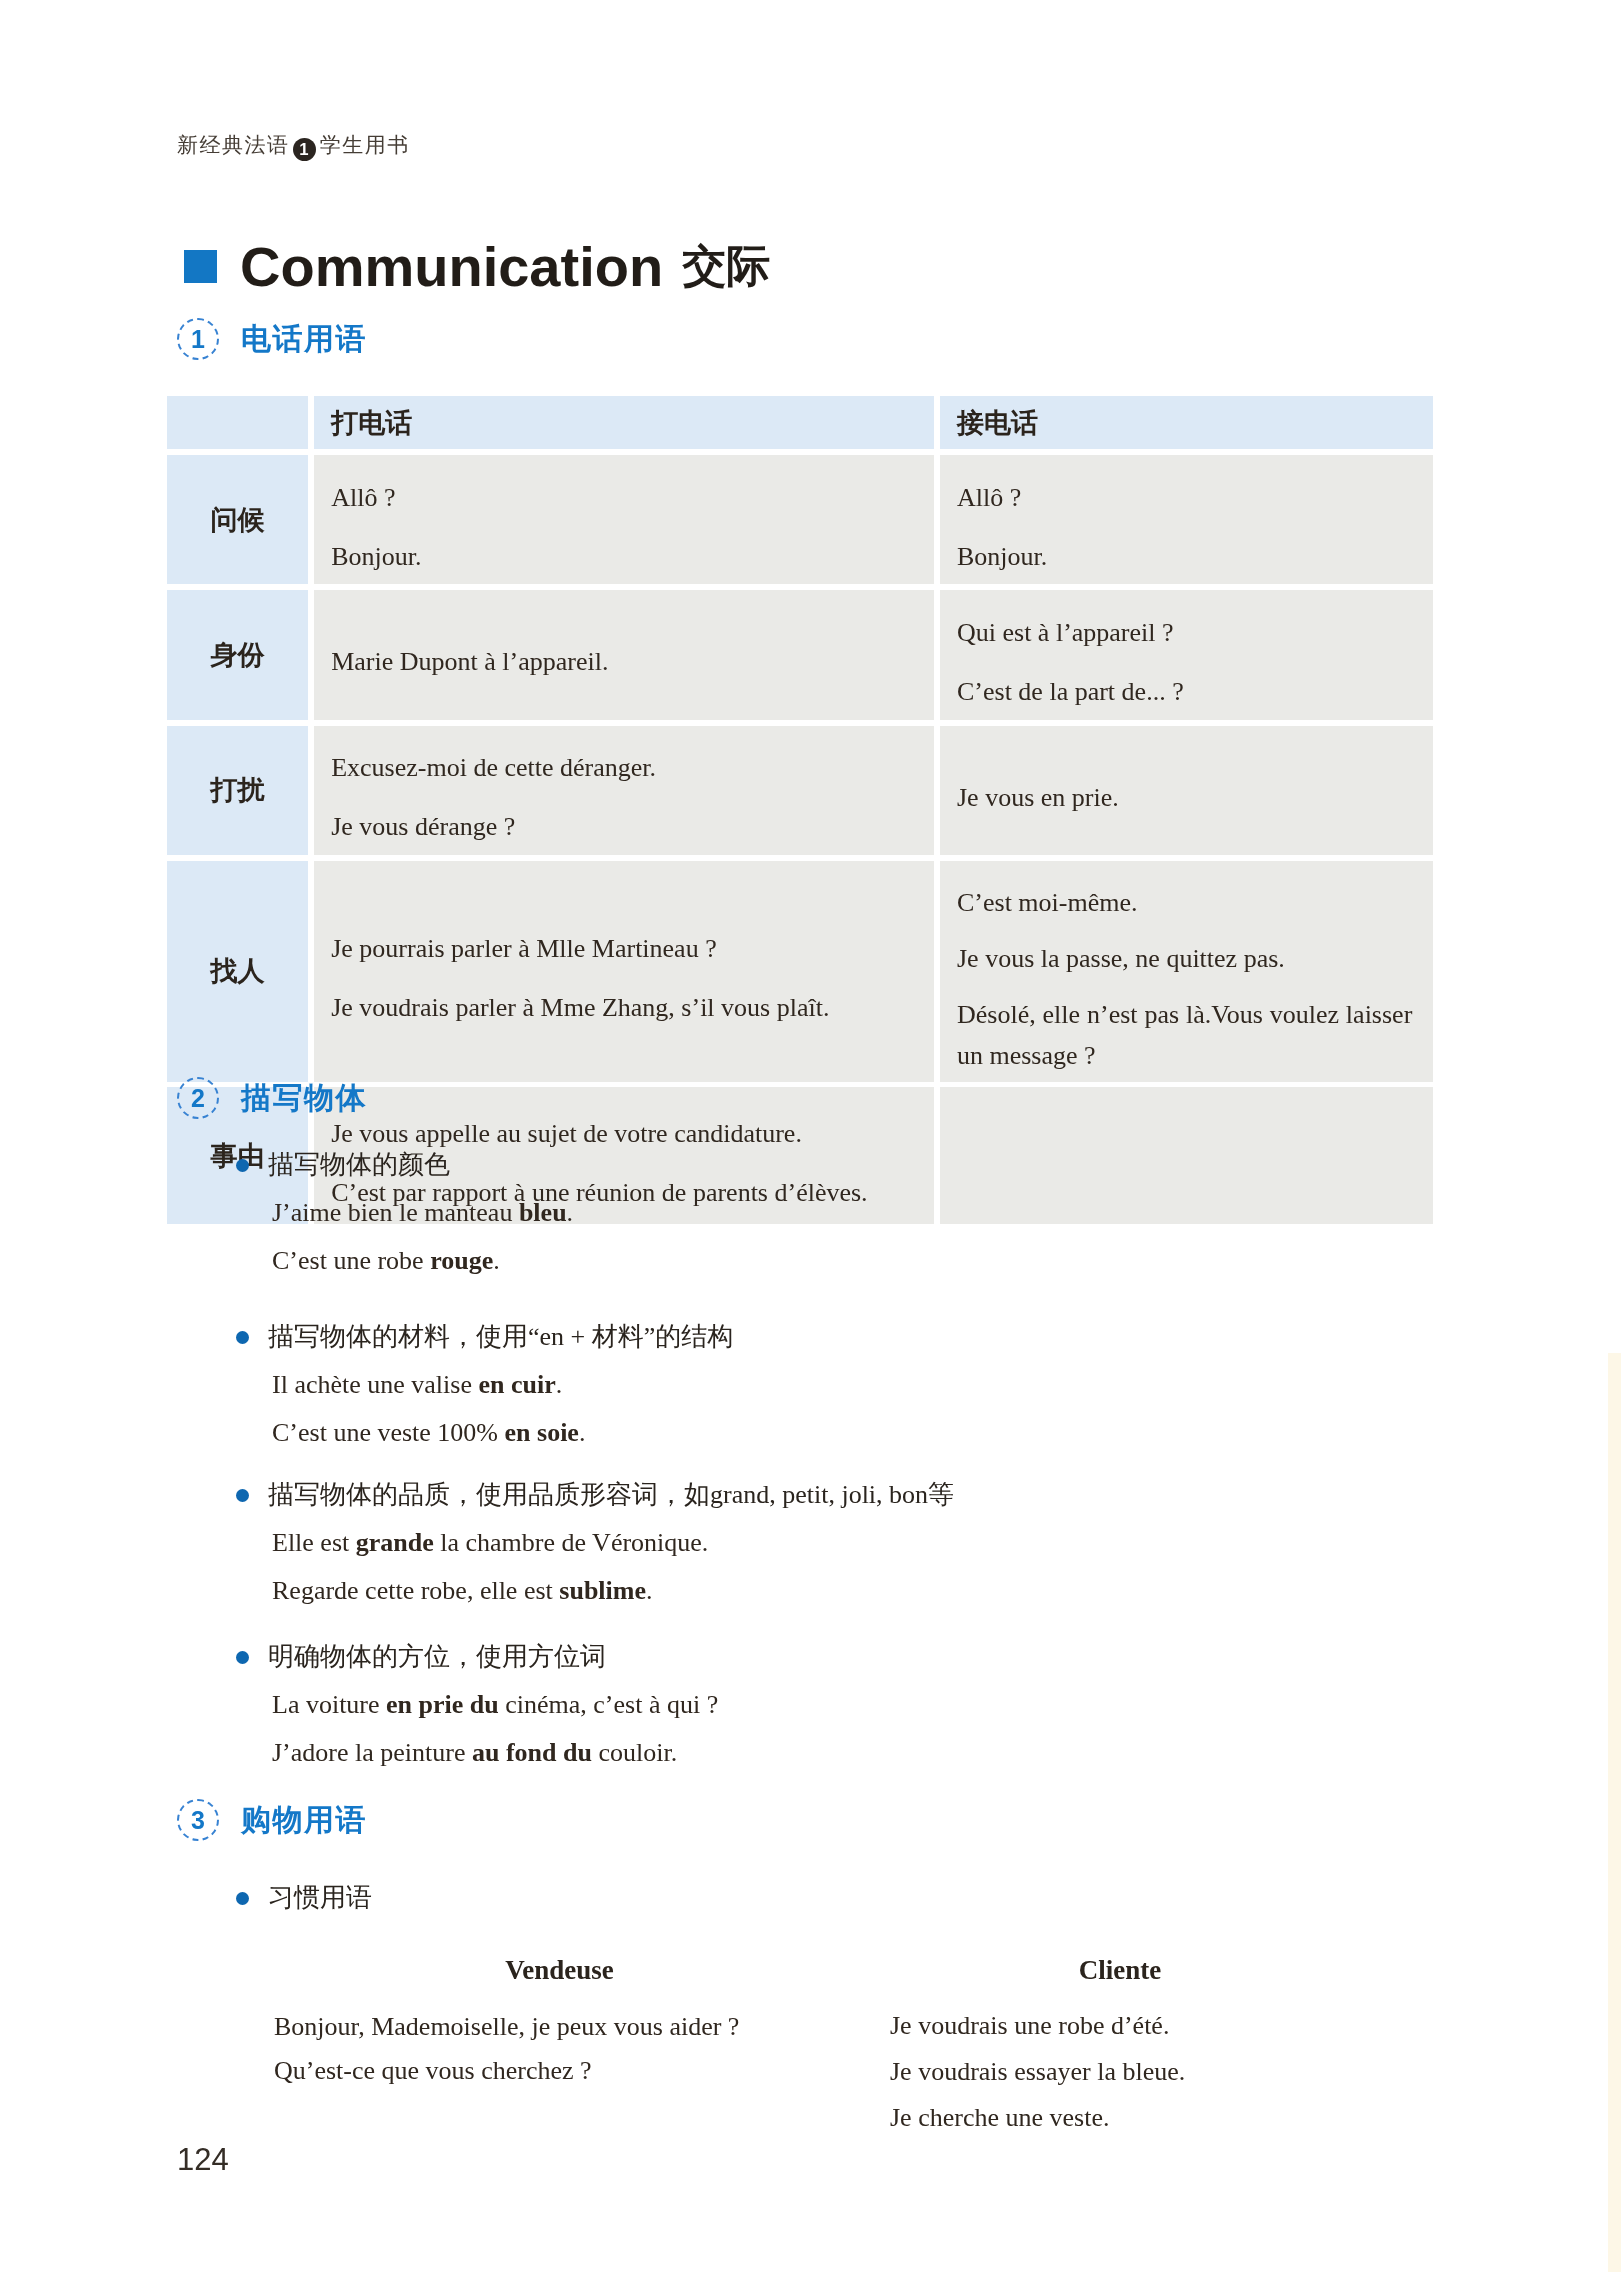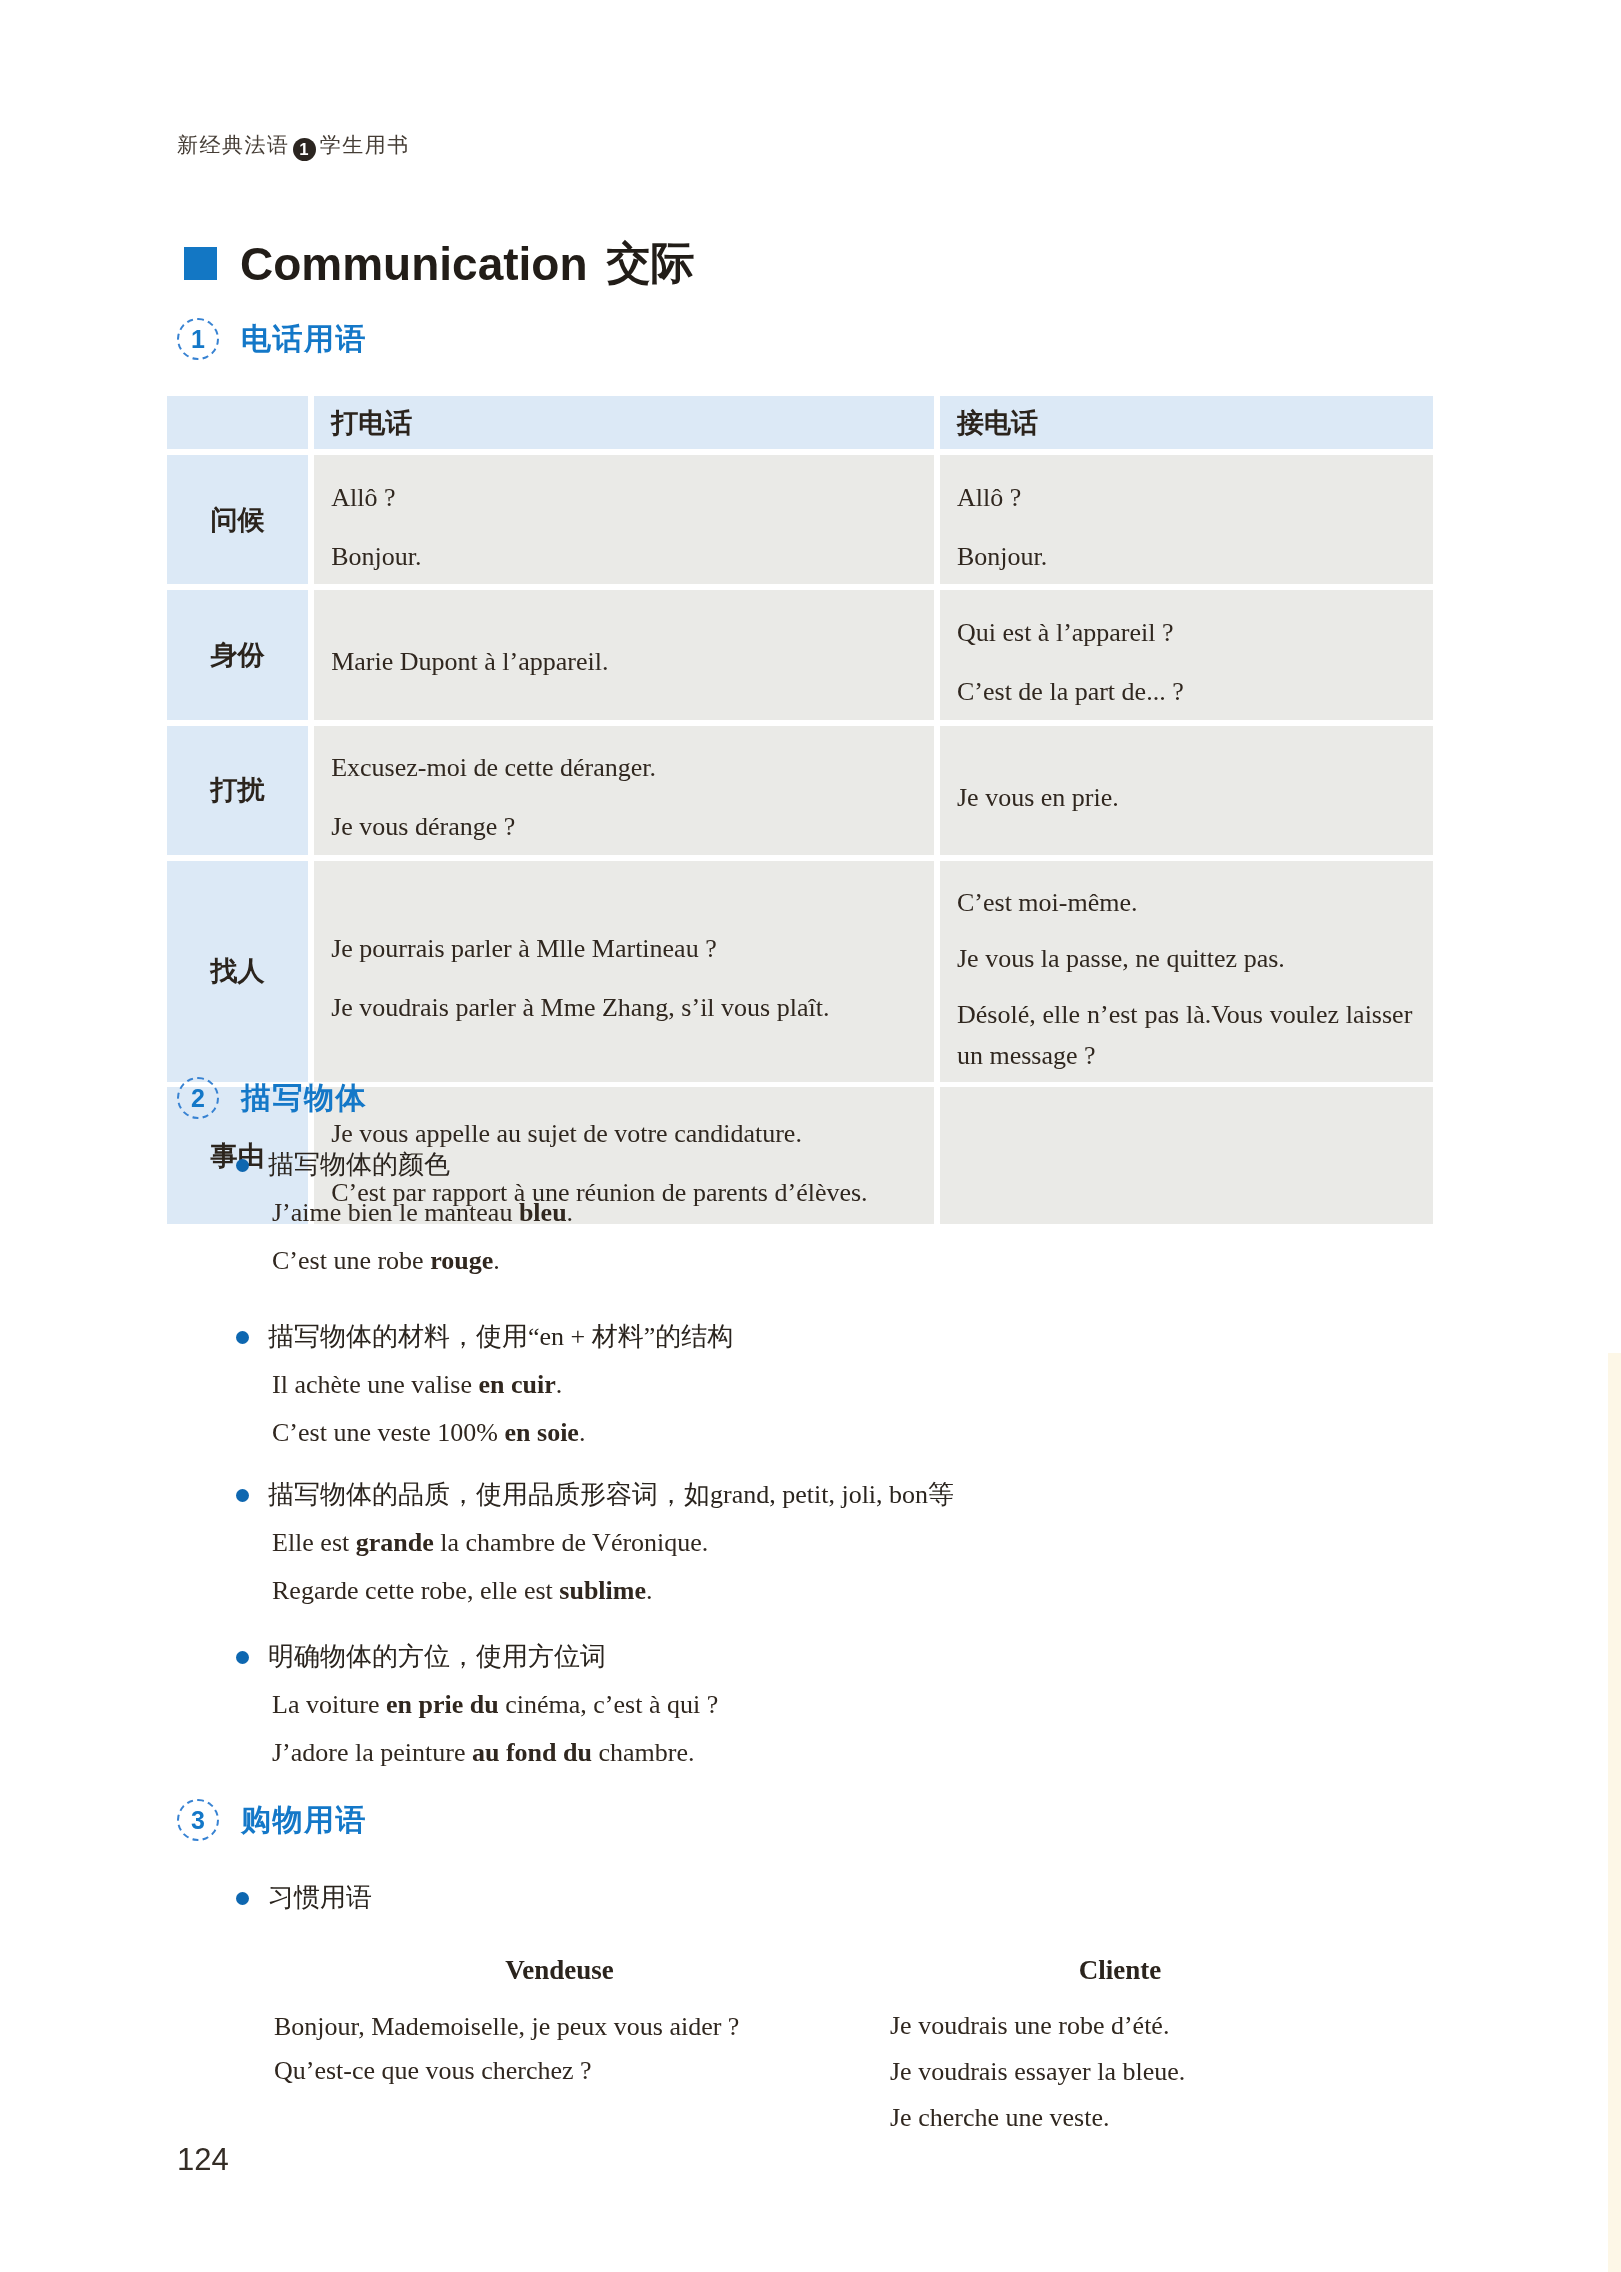--- a/index.html
+++ b/index.html
@@ -8,21 +8,21 @@
   .serif{font-family:"Liberation Serif","DejaVu Serif",serif;}
 
   
   .book-header{position:absolute;left:177px;top:131px;font-size:21px;color:#453d35;letter-spacing:1.5px;}
   .num-badge{display:inline-block;width:23px;height:23px;border-radius:50%;background:#2b2520;color:#fff;
              font-size:16.7px;line-height:23px;text-align:center;vertical-align:-2.9px;margin:0 3.6px;font-weight:bold;}
 
   
   .main-title{position:absolute;left:184px;top:234px;display:flex;align-items:center;}
   .title-square{width:33px;height:33px;background:#1377c4;margin-right:23px;flex:none;}
-  .title-en{font-size:46px;font-weight:bold;color:#221d18;}
+  .title-en{font-size:56px;font-weight:bold;color:#221d18;}
   .title-zh{font-size:44px;font-weight:bold;color:#221d18;margin-left:19px;}
 
   
   .section-head{position:absolute;left:177px;display:flex;align-items:center;}
   .circle-num{width:38px;height:38px;border:2.2px dashed #3782d2;border-radius:50%;color:#1478c8;
               font-size:25px;font-weight:bold;display:flex;align-items:center;justify-content:center;flex:none;}
   .section-title{margin-left:22px;font-size:30px;font-weight:bold;color:#1478c8;letter-spacing:1.5px;}
   .s1{top:318px;} .s2{top:1077px;} .s3{top:1799px;}
 
   
@@ -170,21 +170,21 @@
     </div>
   </div>
 
   <div class="bullet-block b4 serif">
     <div class="bullet-head">
       <span class="dot"></span>
       <span>明确物体的方位，使用方位词</span>
     </div>
     <div class="examples">
       <div><span>La voiture </span><span class="b">en prie du</span><span> cinéma, c’est à qui ?</span></div>
-      <div><span>J’adore la peinture </span><span class="b">au fond du</span><span> chambre.</span></div>
+      <div><span>J’adore la peinture </span><span class="b">au fond du</span><span> couloir.</span></div>
     </div>
   </div>
 
   <div class="section-head s3">
     <span class="circle-num">3</span>
     <span class="section-title">购物用语</span>
   </div>
 
   <div class="shop-bullet serif">
     <div class="bullet-head">

